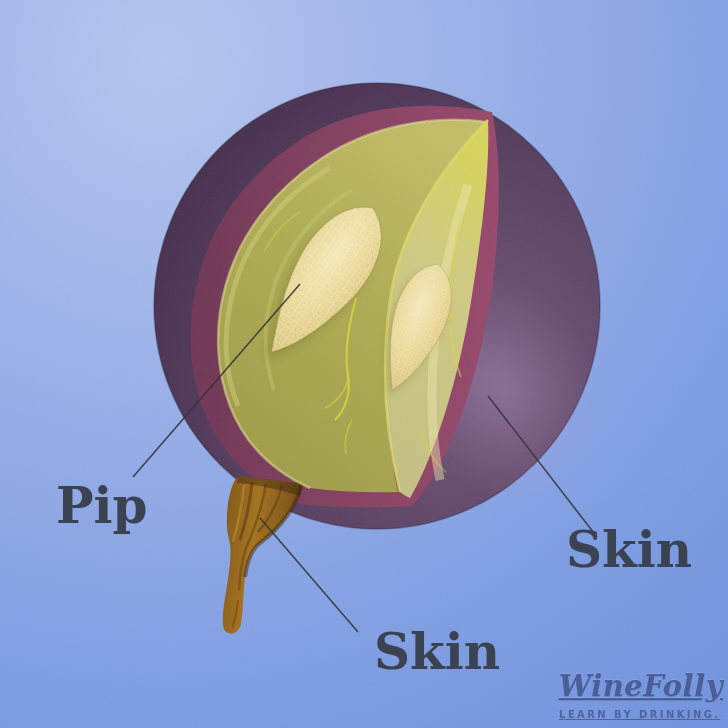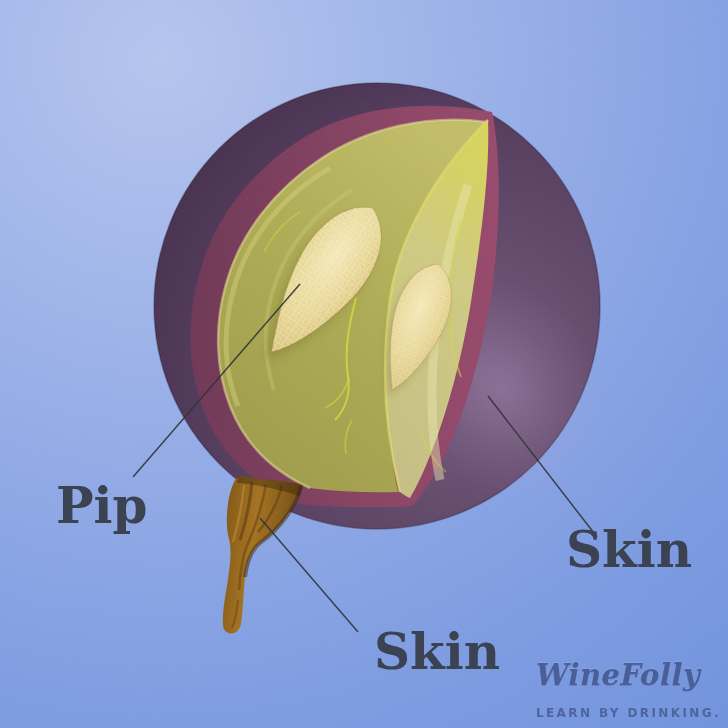--- a/index.html
+++ b/index.html
@@ -23,38 +23,39 @@
     line-height:1;
     color:var(--label-text,#3b4252);
     user-select:none;
   }
   .label-pip{left:56px;top:481px;}
   .label-stem{left:374px;top:627px;}
   .label-skin{left:566px;top:525px;}
   .logo{
     position:absolute;
     right:5px;bottom:8px;
-    text-align:left;
+    text-align:center;
     color:var(--logo-blue,#4a5f97);
+    text-decoration:underline;
   }
   .logo-script{
     font-family:"DejaVu Serif", serif;
     font-style:italic;
     font-weight:bold;
     font-size:29px;
     line-height:1;
     letter-spacing:0.5px;
     text-shadow:0 1px 0 rgba(20,30,70,0.18), 0 -1px 0 rgba(255,255,255,0.10);
   }
   .logo-tagline{
     font-family:"DejaVu Sans", sans-serif;
-    font-size:12px;
+    font-size:10px;
     font-weight:bold;
     letter-spacing:2.4px;
-    margin-top:16px;
+    margin-top:8px;
     padding-right:2px;
     opacity:0.9;
   }
 </style>
 </head>
 <body>
 
 <div class="stage">
 
   <svg width="728" height="728" viewBox="0 0 728 728" xmlns="http://www.w3.org/2000/svg">

